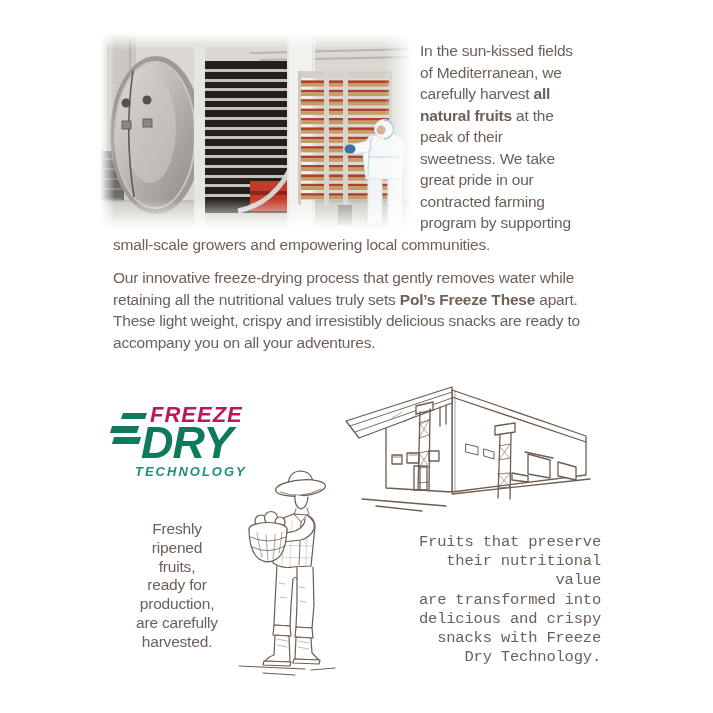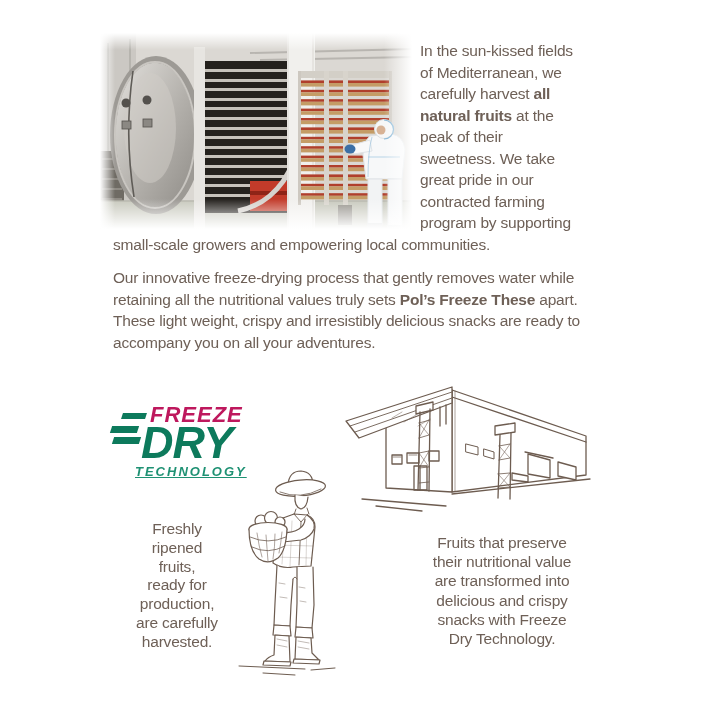--- a/index.html
+++ b/index.html
@@ -28,24 +28,24 @@
   .innovation { position:absolute; left:113px; top:267px; width:560px; }
 
   
   .logo { position:absolute; left:105px; top:398px; width:170px; height:90px; }
   .logo .bar { position:absolute; background:#0d7a5c; transform:skewX(-18deg); }
   .bar1 { left:17px; top:15px; width:24px; height:6px; }
   .bar2 { left:6px;  top:28px; width:27px; height:7px; }
   .bar3 { left:8px;  top:39px; width:27px; height:7px; }
   .logo-freeze { position:absolute; left:45px; top:6px;  font-size:22px; font-weight:bold; font-style:italic; letter-spacing:1px;  line-height:1; color:#0d7a5c; }
   .logo-dry    { position:absolute; left:36px; top:22px; font-size:45px; font-weight:bold; font-style:italic; letter-spacing:-1px; line-height:1; color:#0d7a5c; }
-  .logo-tech   { position:absolute; left:30px; top:67px; font-size:13px; font-weight:bold; font-style:italic; letter-spacing:2px;  line-height:1; color:#1e9173;text-decoration:underline; }
+  .logo-tech   { position:absolute; left:30px; top:67px; font-size:13px; font-weight:bold; font-style:italic; letter-spacing:2px;  line-height:1; color:#1e9173; }
 
   .caption-left  { position:absolute; left:112px; top:520px; width:130px; font-size:15.5px; line-height:18.8px; letter-spacing:-0.2px; white-space:pre-line;text-align:center; }
-  .caption-right { position:absolute; left:403px; top:533px; width:198px; font-size:15.5px; line-height:19.2px; letter-spacing:-0.2px; white-space:pre-line; text-align:center; }
+  .caption-right { position:absolute; left:403px; top:533px; width:198px; font-size:15.5px; line-height:19.2px; letter-spacing:-0.2px; white-space:pre-line; text-align:right;font-family:Liberation Mono, monospace; }
 
   .factory { position:absolute; left:332px; top:378px; }
   .farmer  { position:absolute; left:235px; top:463px; }
 
   .sketch { stroke:#6d5c50; fill:none; stroke-linecap:round; stroke-linejoin:round; }
 </style>
 </head>
 <body style="color: rgb(110, 96, 87);">
 
 <div class="page">

